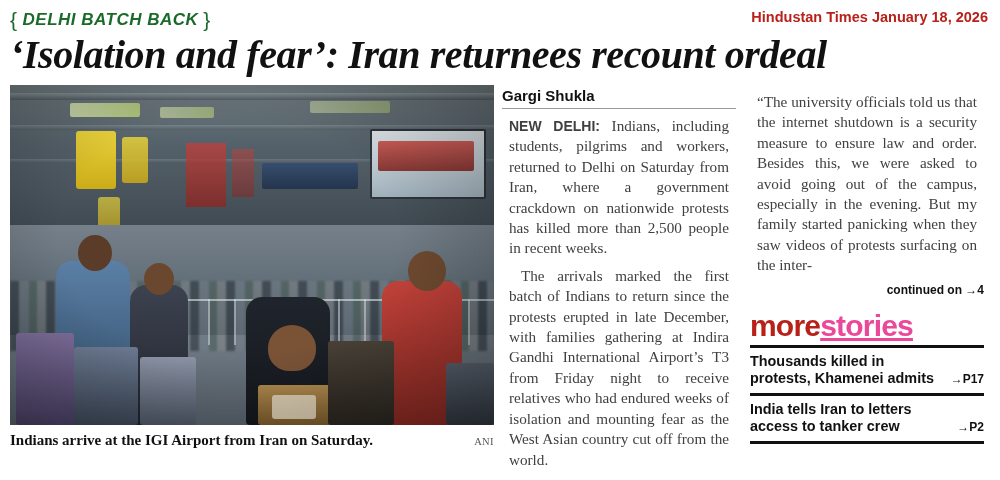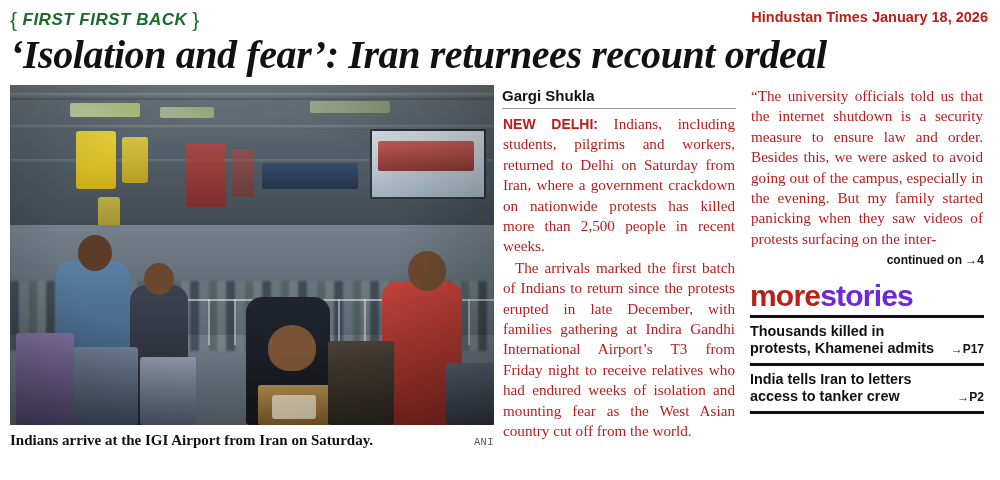--- a/index.html
+++ b/index.html
@@ -96,21 +96,21 @@
     width: 484px;
     margin-top: 7px;
   }
   .photo-caption {
     font-family: "Liberation Serif", serif;
     font-weight: bold;
     font-size: 15px;
     color: #111;
   }
   .photo-credit {
-    font-family: Liberation Mono, monospace;
+    font-family: Liberation Serif, serif;
     font-size: 10.5px;
     color: #555;
     letter-spacing: 0.4px;
   }
 
   
   .ph-layer { position: absolute; }
   .ph-ceiling {
     left: 0; top: 0; width: 484px; height: 150px;
     background:
@@ -198,26 +198,26 @@
     border-top: 1px solid #999;
     margin: 0 0 5px 0;
   }
   .byemail {
     font-family: "Liberation Serif", serif;
     font-size: 11.5px;
     color: #444;
     margin-bottom: 9px;
   }
   p.body {
-    margin: 1px;
+    margin: 7px;
     font-family: "Liberation Serif", serif;
     font-size: 15.2px;
     line-height: 20.4px;
     text-align: justify;
-    color: #b91c1c;
+    color: #404040;
     hyphens: auto;
   }
   p.body + p.body { text-indent: 12px; }
   .dateline-lead {
     font-family: "Liberation Sans", sans-serif;
     font-weight: bold;
     font-size: 14px;
   }
   .continued {
     margin-top: 4px;
@@ -234,21 +234,21 @@
     width: 234px;
   }
   .more-title {
     font-family: "Liberation Sans", sans-serif;
     font-weight: bold;
     font-size: 30px;
     line-height: 30px;
     letter-spacing: -0.8px;
   }
   .more-title .red { color: #b8211a; }
-  .more-title .black { color: #6d28d9; }
+  .more-title .black { color: #ec4899; text-decoration: underline; }
   .more-rule {
     border: none;
     border-top: 3px solid #111;
     margin: 4px 0 0 0;
   }
   .more-item {
     border-bottom: 3px solid #111;
     padding: 5px 0 6px 0;
     display: flex;
     align-items: flex-end;
@@ -272,21 +272,21 @@
   }
 </style>
 </head>
 <body>
 
 <div class="page">
 
   <div class="topbar">
     <div class="kicker">
       <span class="brace">{</span>
-      <span>FIRST FIRST BACK</span>
+      <span>DELHI BATCH BACK</span>
       <span class="brace">}</span>
     </div>
     <div class="dateline">Hindustan Times January 18, 2026</div>
   </div>
 
   <h1 class="headline">‘Isolation and fear’: Iran returnees recount ordeal</h1>
 
   <div class="body-grid">
 
     <div class="photo-col">

